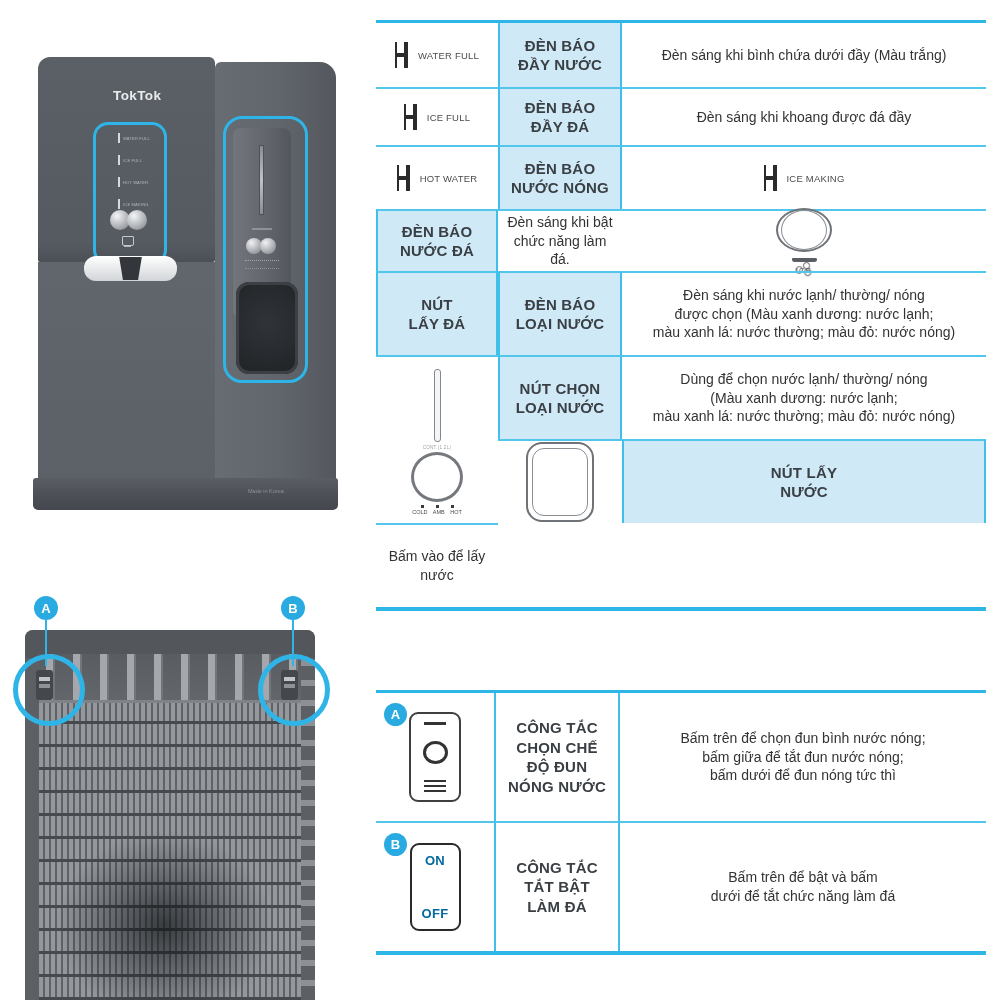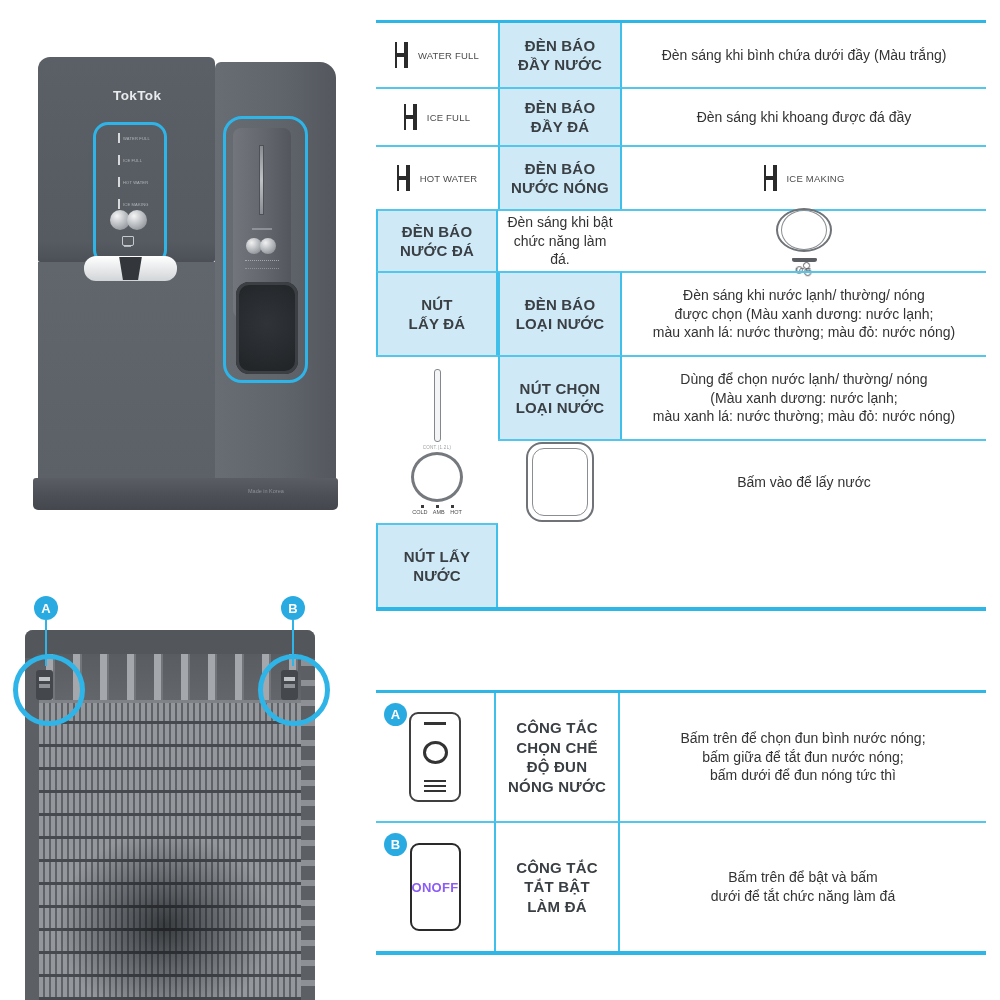--- a/index.html
+++ b/index.html
@@ -61,22 +61,22 @@
   .badge{position:absolute;left:8px;top:10px;width:23px;height:23px;border-radius:50%;
       background:#29abe2;color:#fff;font-size:13px;font-weight:bold;
       display:flex;align-items:center;justify-content:center;}
   .mode-switch{width:48px;height:70px;border:2px solid #3f3f3f;border-radius:9px;
       display:flex;flex-direction:column;align-items:center;justify-content:space-between;padding:8px 0;}
   .mode-switch .dash{width:22px;height:3px;background:#333;}
   .mode-switch .ring{width:19px;height:17px;border:3.5px solid #333;border-radius:50%;}
   .mode-switch .tris{display:flex;flex-direction:column;gap:2.5px;align-items:center;}
   .mode-switch .tris i{width:22px;height:2.5px;background:#333;display:block;}
   .onoff-switch{width:47px;height:68px;border:2.5px solid #2a2a2a;border-radius:9px;
-      display:flex;align-items:center;
-      padding:8px 0;font-size:13px;font-weight:800;color:#8b5cf6;letter-spacing:.3px;}
+      display:flex;flex-direction:column;align-items:center;justify-content:space-between;
+      padding:8px 0;font-size:13px;font-weight:800;color:#0369a1;letter-spacing:.3px;}
 
   
   .front-view{position:absolute;left:30px;top:45px;width:310px;height:470px;}
   .fv-tower{position:absolute;left:185px;top:17px;width:121px;height:418px;
       background:linear-gradient(90deg,#686d73 0%,#60646b 55%,#54585e 100%);
       border-radius:6px 16px 2px 2px;}
   .fv-door{position:absolute;left:8px;top:12px;width:177px;height:205px;
       background:linear-gradient(180deg,#5b6067 0%,#565b62 90%,#4c5056 100%);
       border-radius:12px 6px 2px 2px;}
   .fv-body{position:absolute;left:8px;top:217px;width:177px;height:218px;
@@ -323,23 +323,23 @@
 LOẠI NƯỚC</div>
   <div class="cell desc-cell preline bt">Dùng để chọn nước lạnh/ thường/ nóng
 (Màu xanh dương: nước lạnh;
 màu xanh lá: nước thường; màu đỏ: nước nóng)</div>
 
   <div class="cell icon-cell bt">
     <div class="water-btn">
         <i></i>
       </div>
   </div>
-  <div class="cell desc-cell preline bt">Bấm vào để lấy nước</div>
   <div class="cell label-cell preline bt">NÚT LẤY
 NƯỚC</div>
+  <div class="cell desc-cell preline bt">Bấm vào để lấy nước</div>
 </div>
 
 <div class="spec-table t2">
 
   <div class="cell icon-cell">
     <span class="badge">A</span>
     <div class="mode-switch">
       <span class="dash"></span>
       <span class="ring"></span>
       <span class="tris">

